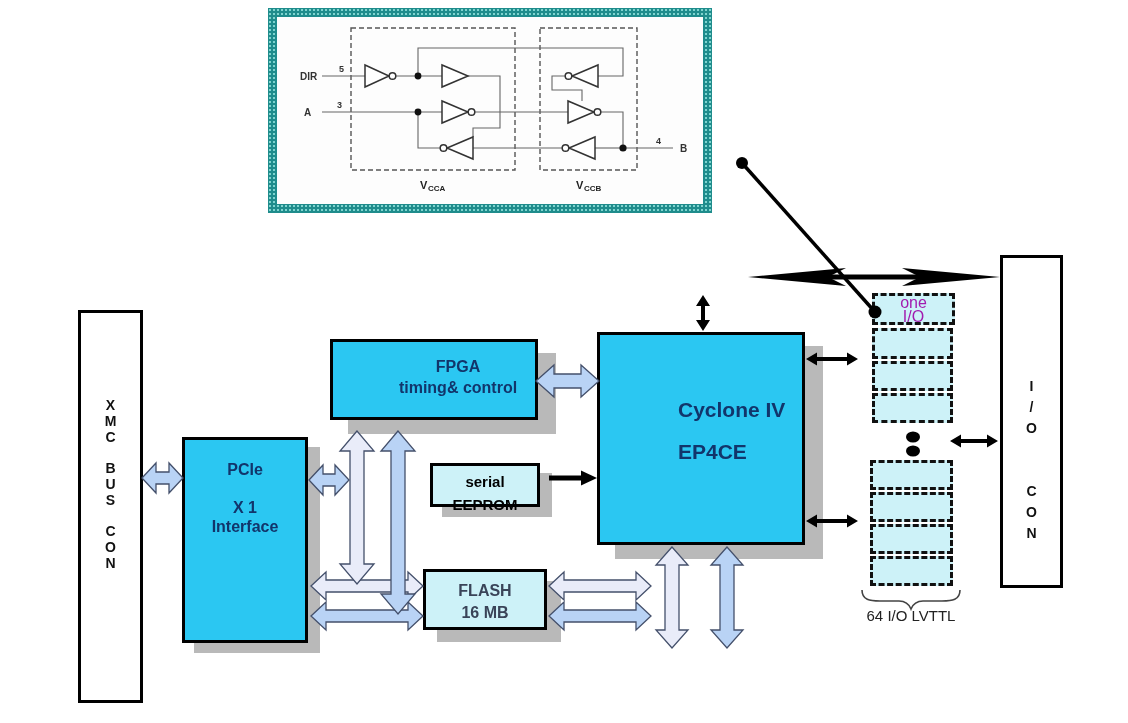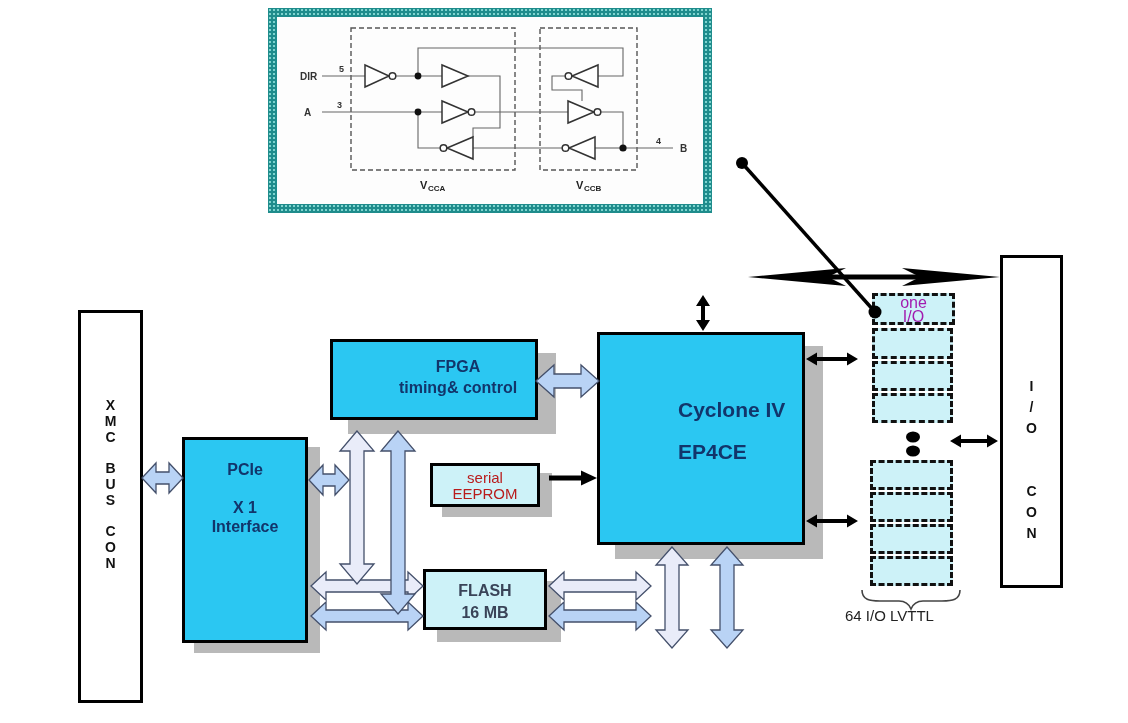--- a/index.html
+++ b/index.html
@@ -117,21 +117,21 @@
 timing&amp; control</div>
   </div>
 
   <div class="blk cyan sh-lg" style="left:597px;top:332px;width:208px;height:213px;">
     <div class="blktext mltext navy" style="left:62px;top:64px;text-align:left;font-size:21px;line-height:21px;margin-left:16px;">Cyclone IV
 
 EP4CE</div>
   </div>
 
   <div class="blk pale sh-sm" style="left:430px;top:463px;width:110px;height:44px;">
-    <div class="blktext mltext" style="left:0;right:0;top:4px;font-size:15px;line-height:16px;color:#b91c1c;font-weight:normal;">serial
+    <div class="blktext mltext" style="left:0;right:0;top:4px;font-size:15px;line-height:23px;color:#000000;font-weight:bold;">serial
 EEPROM</div>
   </div>
 
   <div class="blk pale sh-md" style="left:423px;top:569px;width:124px;height:61px;">
     <div class="blktext mltext slate" style="left:0;right:0;top:8px;font-size:16px;line-height:22px;font-weight:bold;">FLASH
 16 MB</div>
   </div>
 
 
   <div class="blk white" style="left:1000px;top:255px;width:63px;height:333px;">
@@ -152,21 +152,21 @@
   <div class="dashedbox" style="left:872px;top:328px;width:81px;height:31px;"></div>
   <div class="dashedbox" style="left:872px;top:361px;width:81px;height:30px;"></div>
   <div class="dashedbox" style="left:872px;top:393px;width:81px;height:30px;"></div>
 
   <div class="dashedbox" style="left:870px;top:460px;width:83px;height:30px;"></div>
   <div class="dashedbox" style="left:870px;top:492px;width:83px;height:30px;"></div>
   <div class="dashedbox" style="left:870px;top:524px;width:83px;height:30px;"></div>
   <div class="dashedbox" style="left:870px;top:556px;width:83px;height:30px;"></div>
 
 
-  <div class="abs" style="left:845px;top:607px;width:132px;font-size:15px;color:#222;">64 I/O LVTTL</div>
+  <div class="abs" style="left:845px;top:607px;width:132px;text-align:center;font-size:15px;color:#222;">64 I/O LVTTL</div>
 
   <svg width="1128" height="723" viewBox="0 0 1128 723">
 
     <g stroke="#44506b" stroke-width="1.3">
       <polygon fill="#e9ecf9" points="311,586 326,572 326,580 408,580 408,572 423,586 408,600 408,592 326,592 326,600"></polygon>
       <polygon fill="#b9d3f5" points="311,616 326,602 326,610 408,610 408,602 423,616 408,630 408,622 326,622 326,630"></polygon>
       <polygon fill="#e9ecf9" points="549,586 564,572 564,580 636,580 636,572 651,586 636,600 636,592 564,592 564,600"></polygon>
       <polygon fill="#b9d3f5" points="549,616 564,602 564,610 636,610 636,602 651,616 636,630 636,622 564,622 564,630"></polygon>
 
       <polygon fill="#e9ecf9" points="357,431 340,451 350,451 350,564 340,564 357,584 374,564 364,564 364,451 374,451"></polygon>

